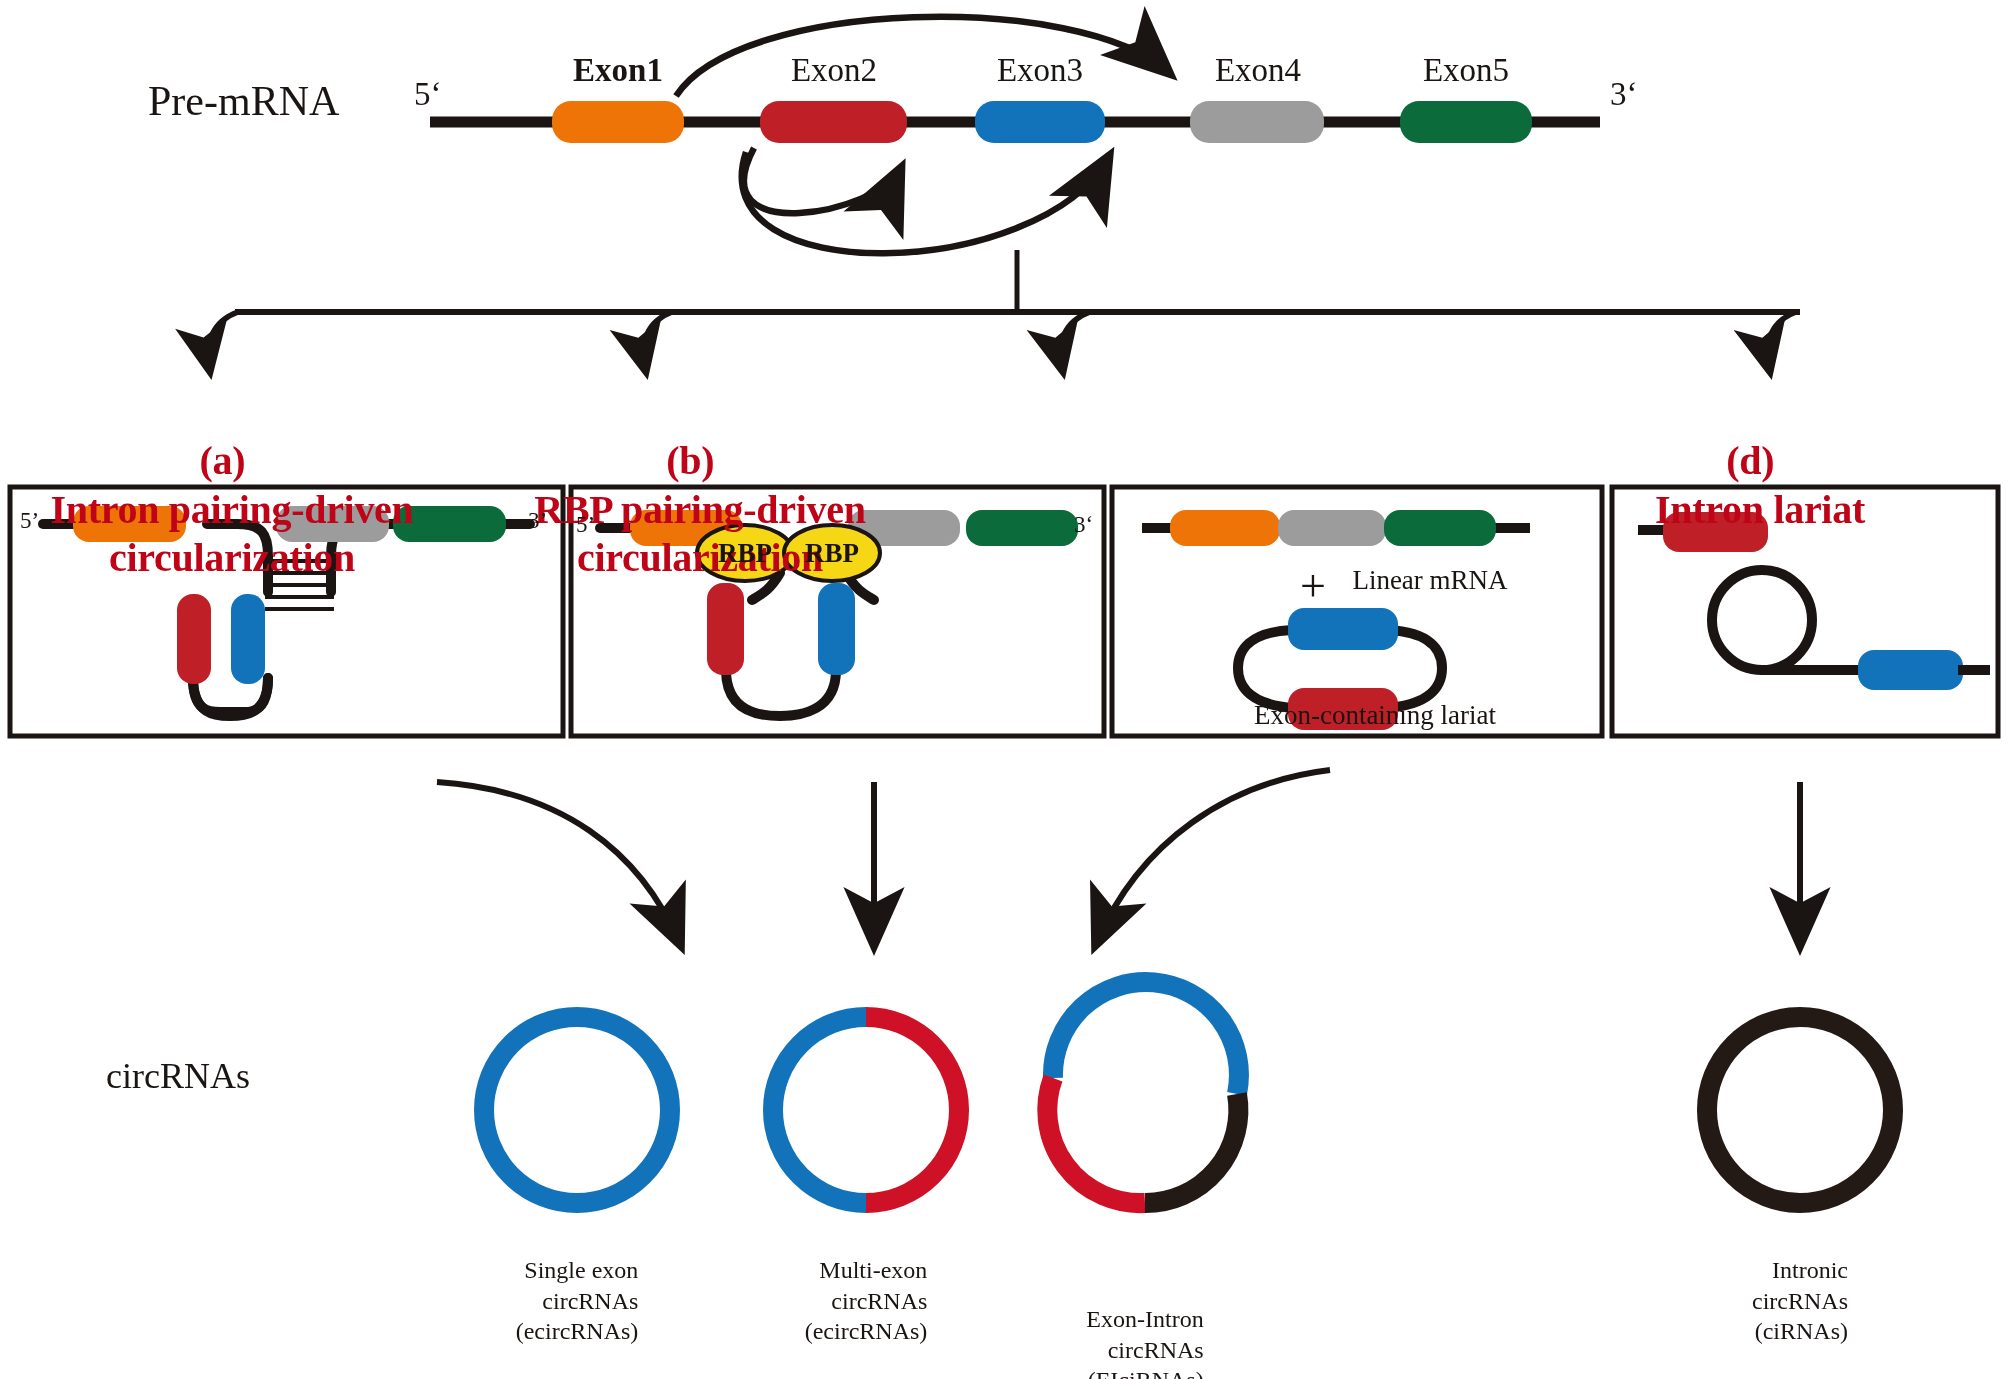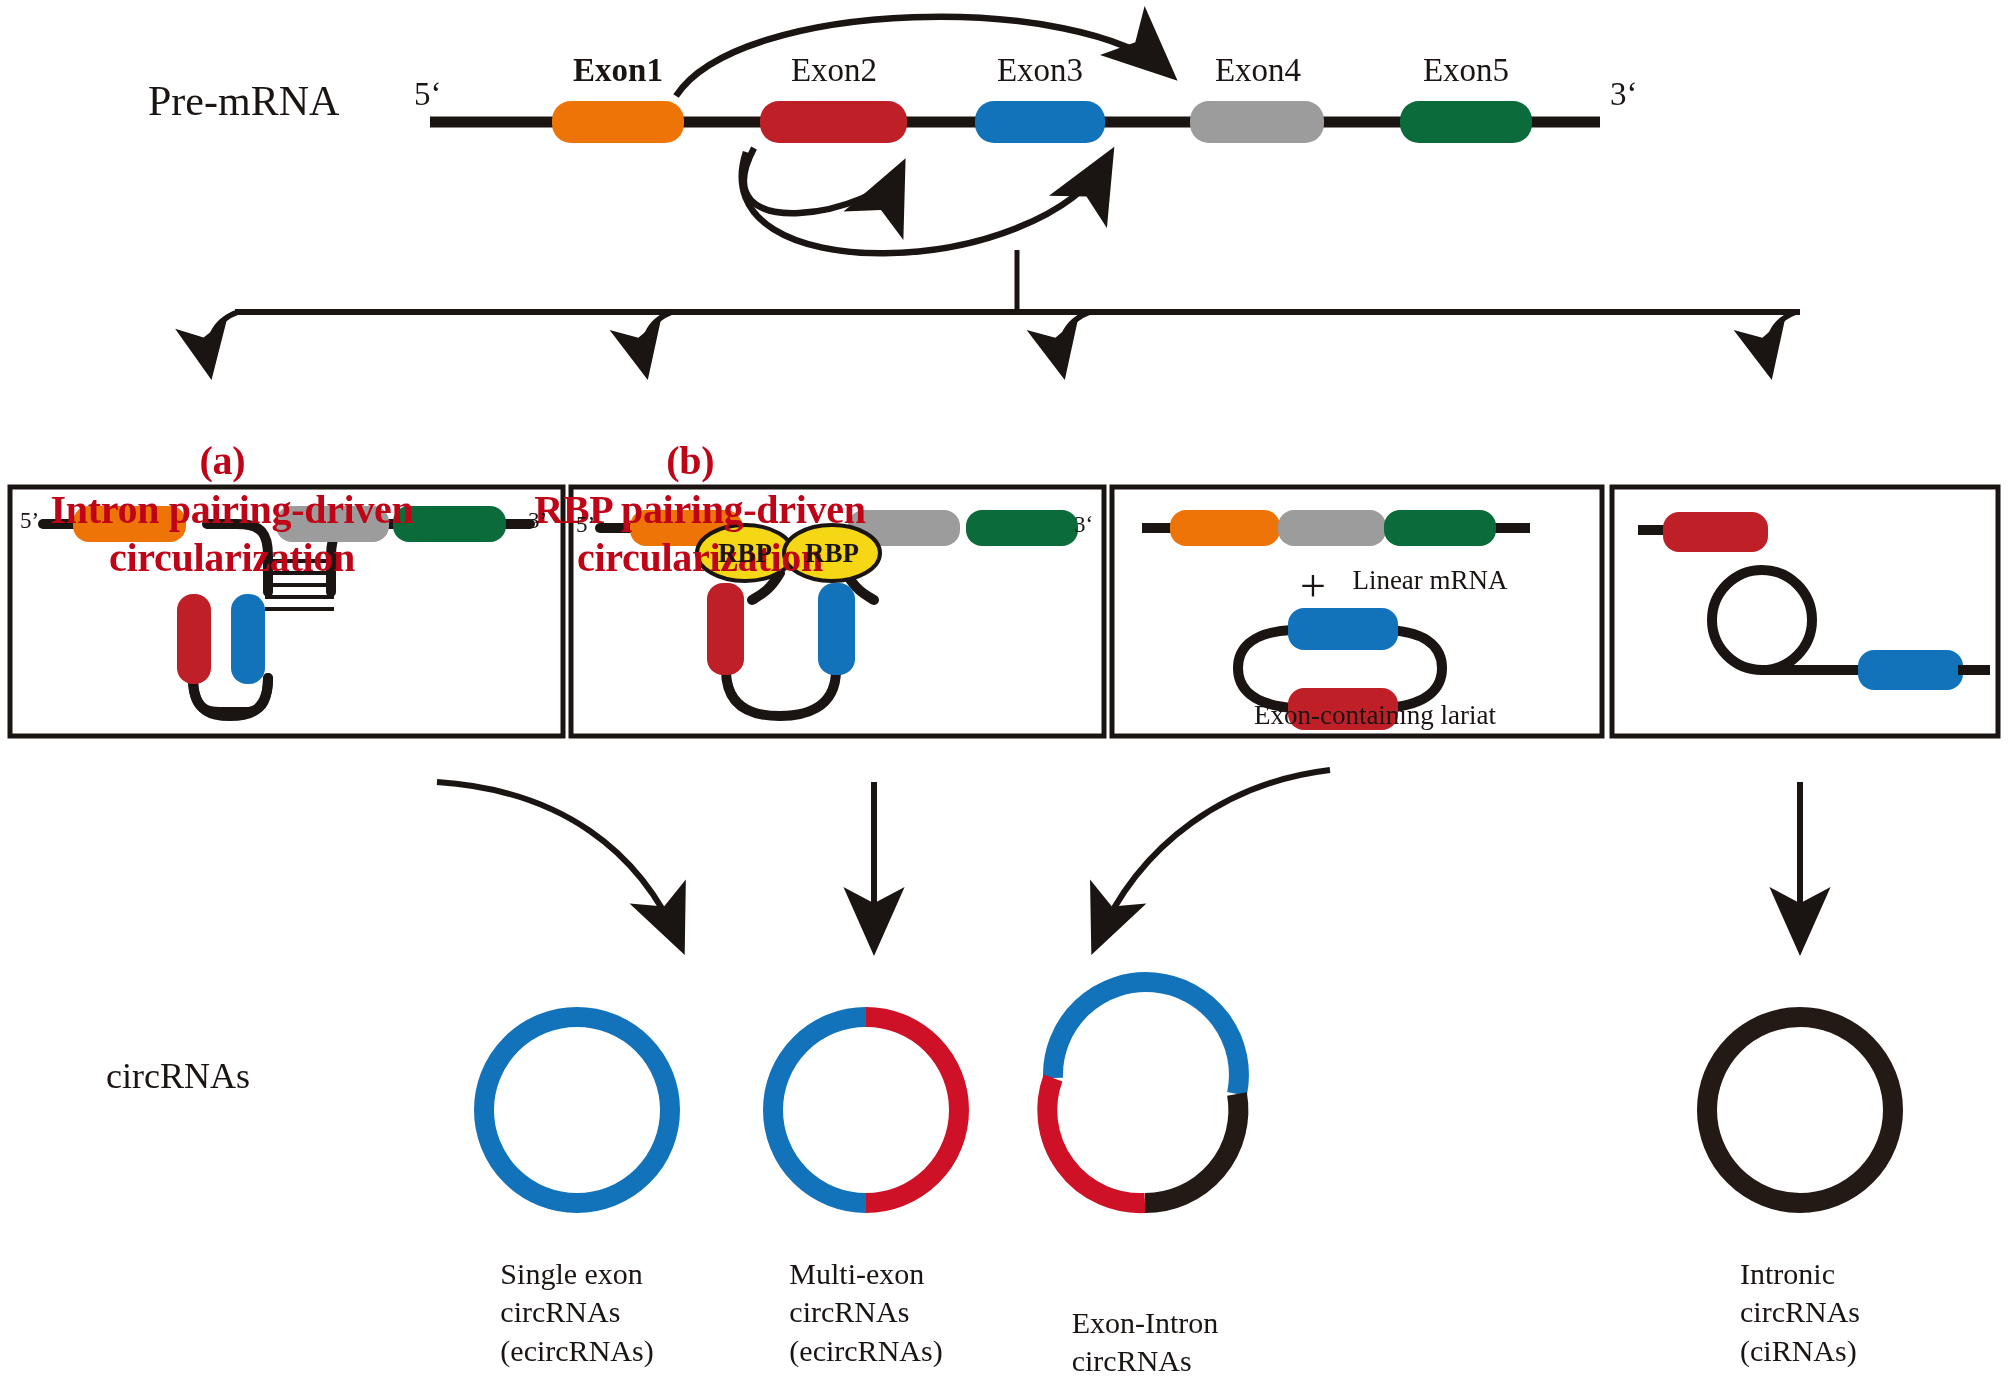--- a/index.html
+++ b/index.html
@@ -66,23 +66,23 @@
     text-align: center;
     white-space: pre-line;
   }
   .panel-heading .tag {
     display: inline;
   }
   .inline-label {
     font-size: 27px;
   }
   .prod-caption {
-    font-size: 30px;
+    font-size: 24px;
     transform: translateX(-50%);
-    text-align: left;
+    text-align: right;
     white-space: pre-line;
     line-height: 1.28;
   }
 </style>
 </head>
 <body>
 
 <div id="figure">
 
   <svg id="vector-layer" viewBox="0 0 2008 1379">
@@ -238,20 +238,24 @@
   <div class="panel-heading" style="left:232px; top:388px; width:600px;">
     <span class="tag">(a)&nbsp;&nbsp;</span>
     <span>Intron pairing-driven
 circularization</span>
   </div>
   <div class="panel-heading" style="left:700px; top:388px; width:580px;">
     <span class="tag">(b)&nbsp;&nbsp;</span>
     <span>RBP pairing-driven
 circularization</span>
   </div>
+  <div class="panel-heading" style="left:1760px; top:388px; width:440px;">
+    <span class="tag">(d)&nbsp;&nbsp;</span>
+    <span>Intron lariat</span>
+  </div>
 
   <div class="txt prime-sm" style="left:20px; top:508px;">5’</div>
   <div class="txt prime-sm" style="left:528px; top:508px;">3’</div>
 
   <div class="txt prime-sm" style="left:576px; top:512px;">5’</div>
   <div class="txt prime-sm" style="left:1074px; top:512px;">3‘</div>
   <div class="txt ctr" style="left:745px; top:538px; font-size:27px; font-weight:bold;">RBP</div>
   <div class="txt ctr" style="left:832px; top:538px; font-size:27px; font-weight:bold;">RBP</div>
 
   <div class="txt ctr" style="left:1313px; top:560px; font-size:46px;">+</div>

